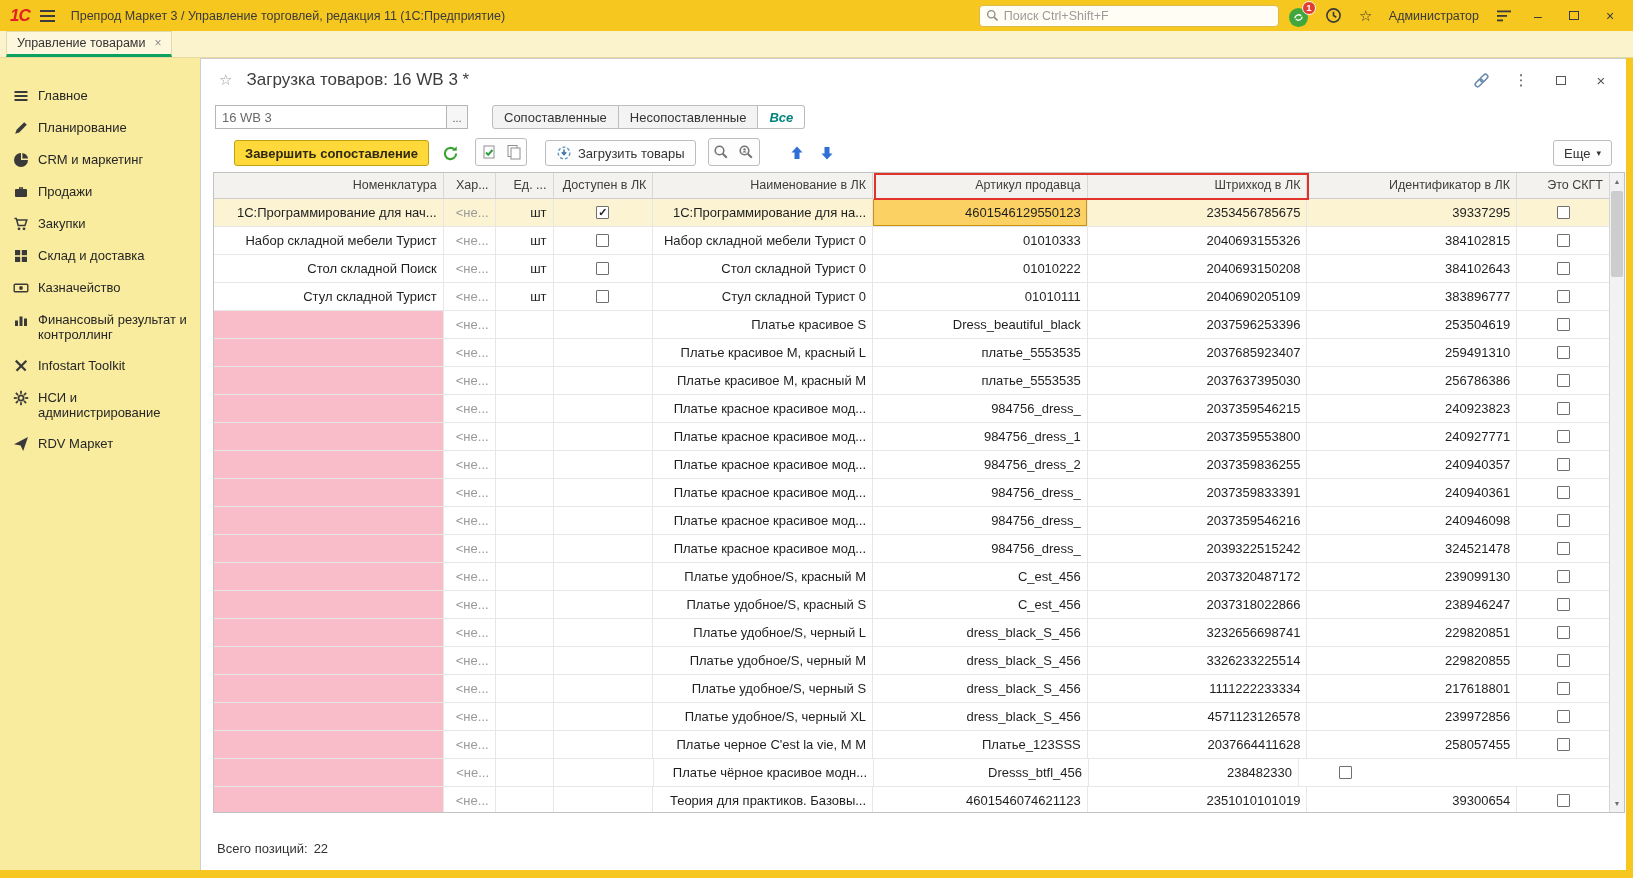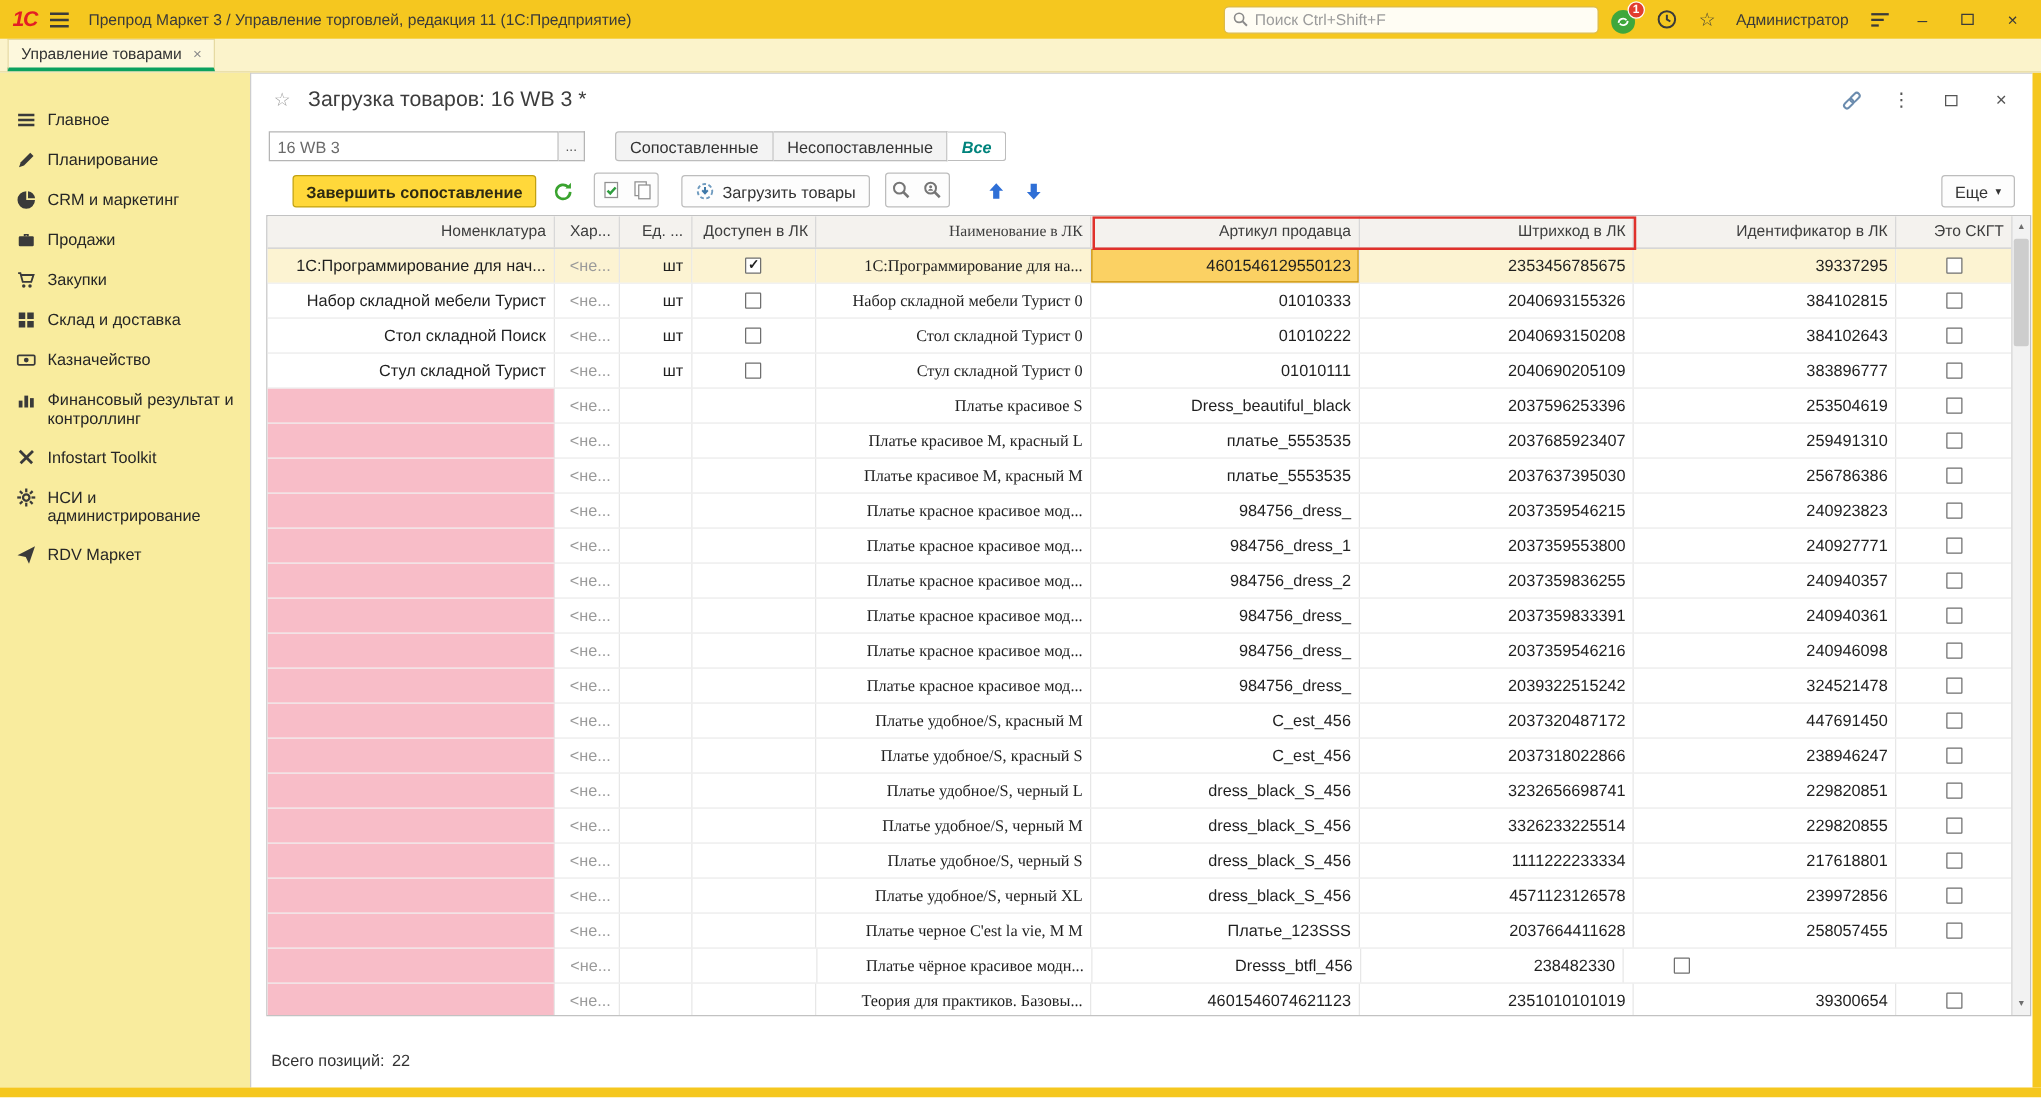--- a/index.html
+++ b/index.html
@@ -85,21 +85,21 @@
 
   
   .tbl { position:absolute; left:12px; top:113px; width:1412px; height:641px; border:1px solid #c2c2c2; background:#fff;text-align:right; }
   .grid { position:absolute; left:0; top:0; right:15px; bottom:0; overflow:hidden; }
   .thead { display:flex; height:26px; background:#f4f2ee; border-bottom:1px solid #cdcdcd; position:relative; }
   .th { font-size:12.5px; color:#3d3d3d; padding:0 6px; line-height:25px; border-right:1px solid #d8d8d8;
         white-space:nowrap; overflow:hidden; }
   .tr { display:flex; height:28px; border-bottom:1px solid #e7e7e7; background:#fff; }
   .td { font-size:13px; color:#1f1f1f; padding:0 6px; line-height:27px; border-right:1px solid #e7e7e7;
         white-space:nowrap; overflow:hidden; }
-  .c0{width:230px;} .c1{width:52px;} .c2{width:58px;} .c3{width:100px;} .c4{width:220px;font-family:Liberation Serif, serif;}
+  .c0{width:230px;} .c1{width:52px;} .c2{width:58px;} .c3{width:100px;} .c4{width:220px;}
   .c5{width:215px;} .c6{width:220px;} .c7{width:210px;} .c8{width:92px; border-right:none;}
   .gray { color:#9a9a9a; }
   .pink { background:#f8bdc8; }
   .cur .td { background:#fcf3d2; }
   .curcell { background:#fbd163 !important; box-shadow:inset 0 0 0 1px #c9920c; }
   .cbcell { display:flex; align-items:center; justify-content:center; padding:0; }
   .cb { display:inline-flex; align-items:center; justify-content:center; width:13px; height:13px;
         border:1px solid #6f6f6f; border-radius:1px; background:#fff; }
   .cb.on::after { content:"✓"; font-size:11px; font-weight:bold; color:#222; margin-top:-1px; }
   .redbox { position:absolute; left:660px; top:0; width:435px; height:27px; border:2px solid #e0312b; z-index:5; pointer-events:none; }
@@ -570,21 +570,21 @@
               </div>
             </div>
             <div class="tr">
               <div class="td c0 pink"></div>
               <div class="td c1 gray">&lt;не...</div>
               <div class="td c2"></div>
               <div class="td c3 cbcell"></div>
               <div class="td c4">Платье удобное/S, красный M</div>
               <div class="td c5">C_est_456</div>
               <div class="td c6">2037320487172</div>
-              <div class="td c7">447691450</div>
+              <div class="td c7">239099130</div>
               <div class="td c8 cbcell">
                 <span class="cb"></span>
               </div>
             </div>
             <div class="tr">
               <div class="td c0 pink"></div>
               <div class="td c1 gray">&lt;не...</div>
               <div class="td c2"></div>
               <div class="td c3 cbcell"></div>
               <div class="td c4">Платье удобное/S, красный S</div>

